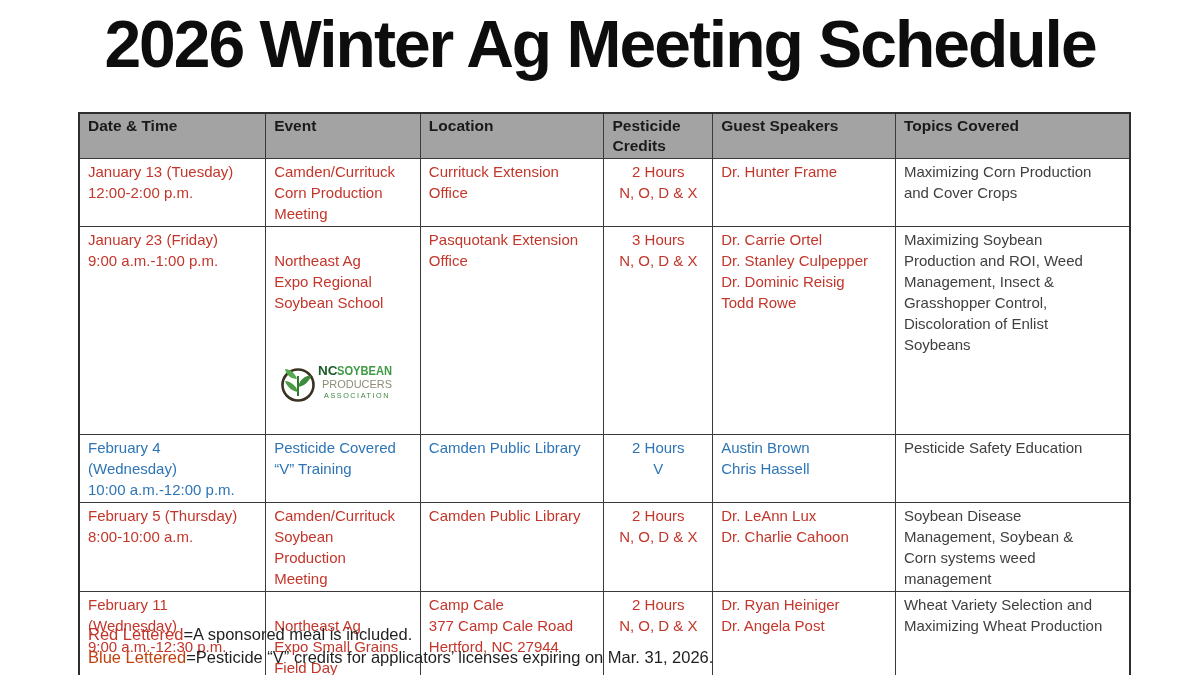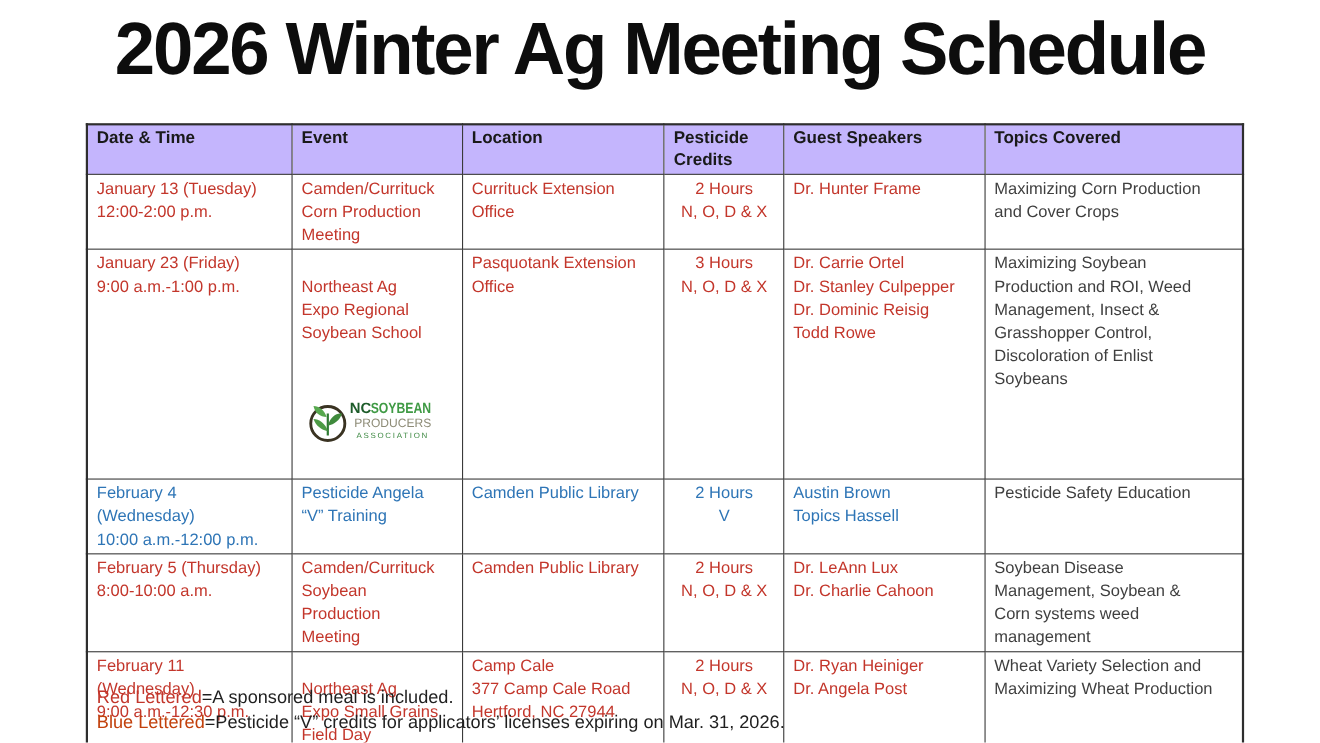--- a/index.html
+++ b/index.html
@@ -12,21 +12,21 @@
     font-size:66px;font-weight:800;letter-spacing:-2px;color:#0d0d0d;
     transform:scaleY(1.02);white-space:nowrap;
   }
   .table-wrap{position:absolute;top:112px;left:78px;width:1053px;}
   table{border-collapse:collapse;width:100%;table-layout:fixed;border:2px solid #2e2e2e;}
   th,td{
     border:1px solid #3a3a3a;vertical-align:top;padding:2px 8px 2px 8px;
     font-size:15px;line-height:21px;white-space:pre-line;overflow:hidden;
   }
   thead th{
-    background:#c4b5fd;color:#1a1a1a;font-weight:bold;text-align:left;
+    background:#a3a3a3;color:#1a1a1a;font-weight:bold;text-align:left;
     font-size:15.5px;line-height:20px;height:38px;
   }
   tr.h68{height:68px;padding-left:24px;}  tr.h132{height:132px;} tr.h66{height:66px;}
   tr.h88{height:88px;margin-left:47px;}  tr.h118{height:118px;}
   .tone-red td{color:#C3362B;}
   .tone-blue td{color:#2E75B6;}
   table td.topics{color:#3F3F3F;}
   td.credits{text-align:center;}
   .logo{margin:3px 0 0 4px;}
   .legend{position:absolute;left:88px;top:623px;font-size:16.5px;line-height:23px;color:#1f1f1f;}
@@ -108,27 +108,27 @@
 Management, Insect &amp;
 Grasshopper Control,
 Discoloration of Enlist
 Soybeans</td>
       </tr>
 
       <tr class="tone-blue h66">
         <td>February 4
 (Wednesday)
 10:00 a.m.-12:00 p.m.</td>
-        <td>Pesticide Angela
+        <td>Pesticide Covered
 “V” Training</td>
         <td>Camden Public Library</td>
         <td class="credits">2 Hours
 V</td>
         <td>Austin Brown
-Topics Hassell</td>
+Chris Hassell</td>
         <td class="topics">Pesticide Safety Education</td>
       </tr>
 
       <tr class="tone-red h88">
         <td>February 5 (Thursday)
 8:00-10:00 a.m.</td>
         <td>Camden/Currituck
 Soybean
 Production
 Meeting</td>

